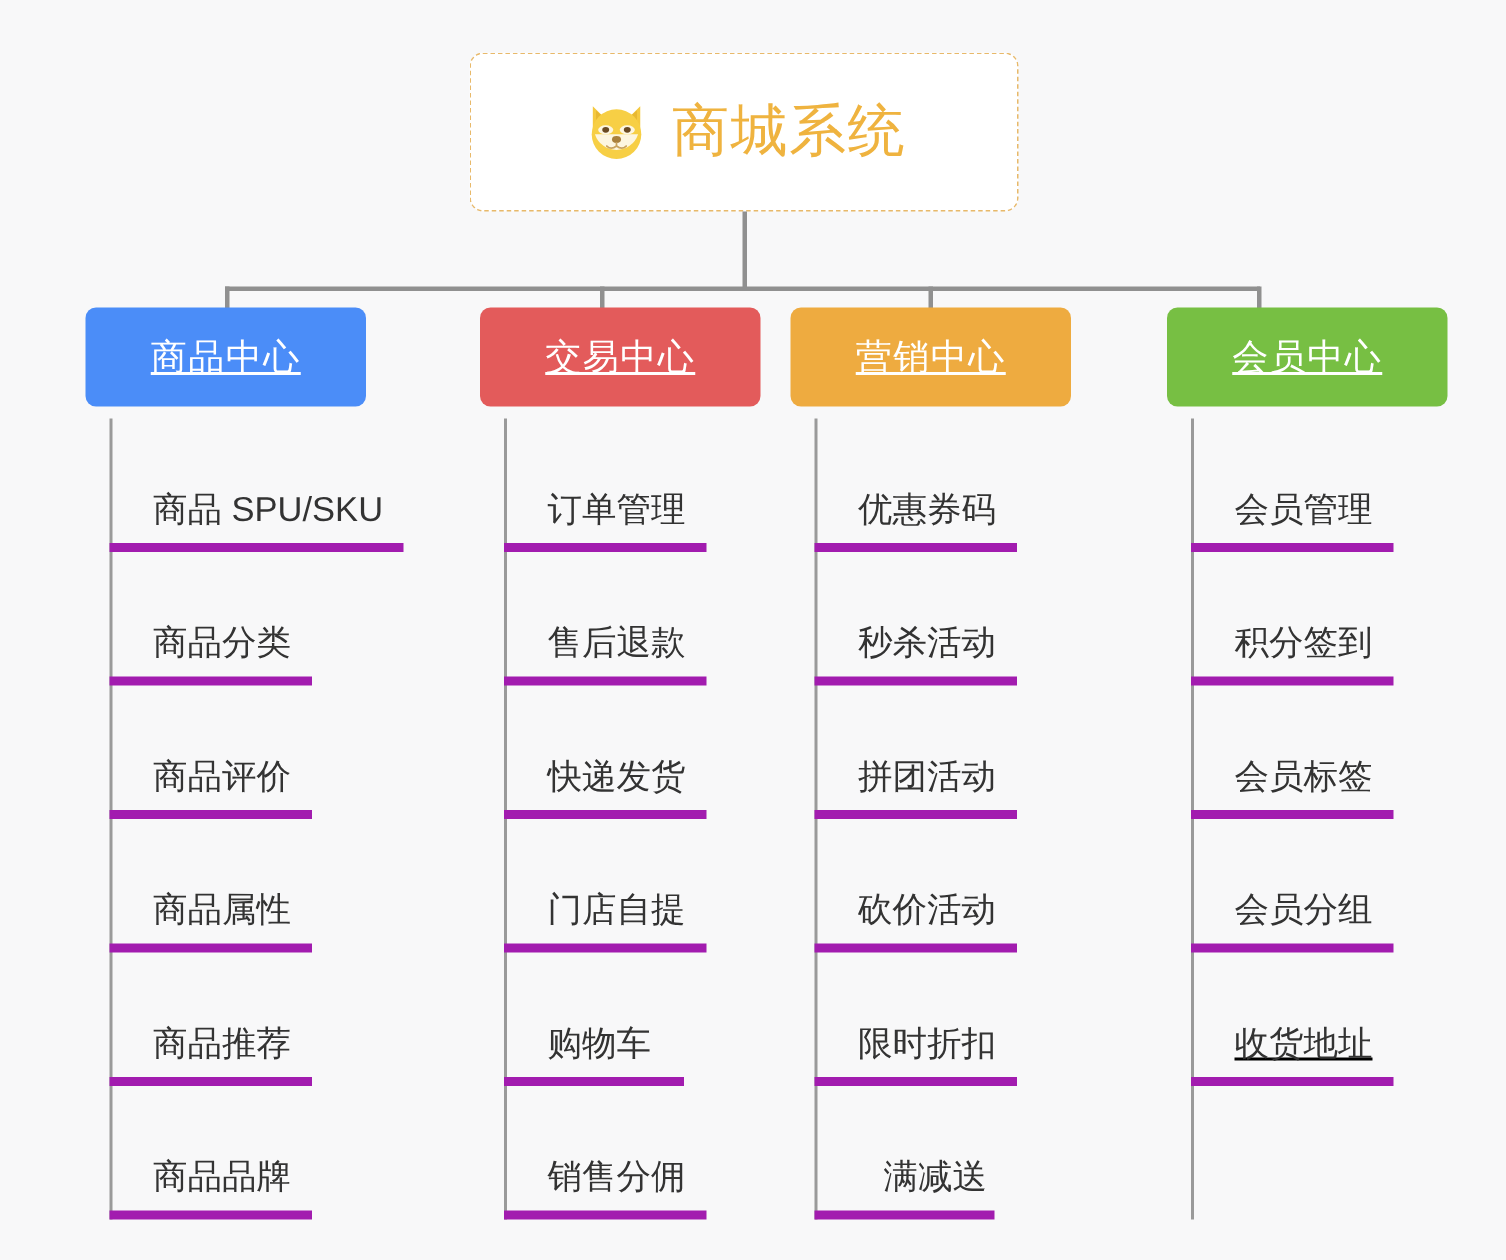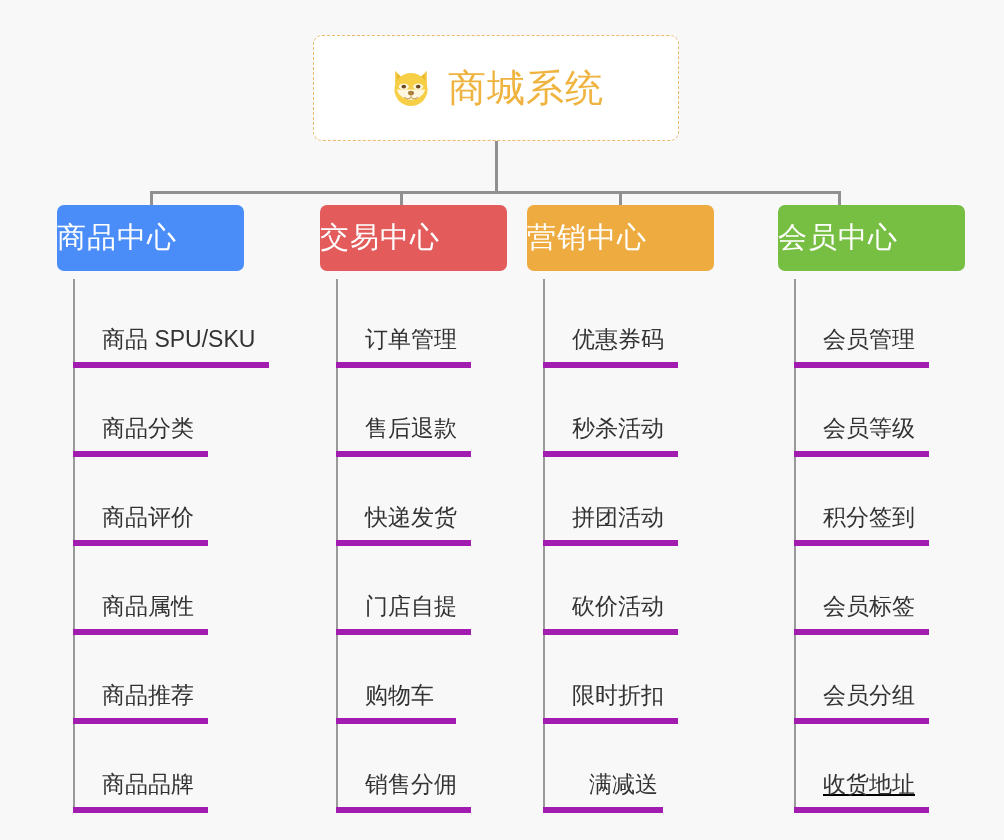--- a/index.html
+++ b/index.html
@@ -60,25 +60,26 @@
   .conn-drop { top: 191px; width: 3px; height: 26px; }
 
   
   .column { position: absolute; top: 205px; width: 187px; }
 
   .cat-box {
     height: 66px;
     border-radius: 7px;
     display: flex;
     align-items: center;
-    justify-content: flex-start;
+    justify-content: center;
     color: #ffffff;
-    font-size: 29px;
+    font-size: 24px;
     letter-spacing: 1px;
     white-space: nowrap;
+    text-decoration: underline;
   }
 
   
   .leaf-list {
     position: relative;
     margin-left: 16px;
     padding-top: 8px;
   }
   .spine {
     position: absolute;
@@ -220,23 +221,20 @@
   <div class="column" style="left:778px;">
     <div class="cat-box" style="background: rgb(119, 191, 67);">
       <span>会员中心</span>
     </div>
     <div class="leaf-list">
       <div class="spine" style="top: 8px; height: 534px;"></div>
       <div class="leaf" style="width: 135px;">
           <span class="leaf-label">会员管理</span>
         </div>
       <div class="leaf" style="width: 135px;">
-          <span class="leaf-label">会员等级</span>
-        </div>
-      <div class="leaf" style="width: 135px;">
           <span class="leaf-label">积分签到</span>
         </div>
       <div class="leaf" style="width: 135px;">
           <span class="leaf-label">会员标签</span>
         </div>
       <div class="leaf" style="width: 135px;">
           <span class="leaf-label">会员分组</span>
         </div>
       <div class="leaf" style="width: 135px; text-decoration: underline;">
           <span class="leaf-label">收货地址</span>

